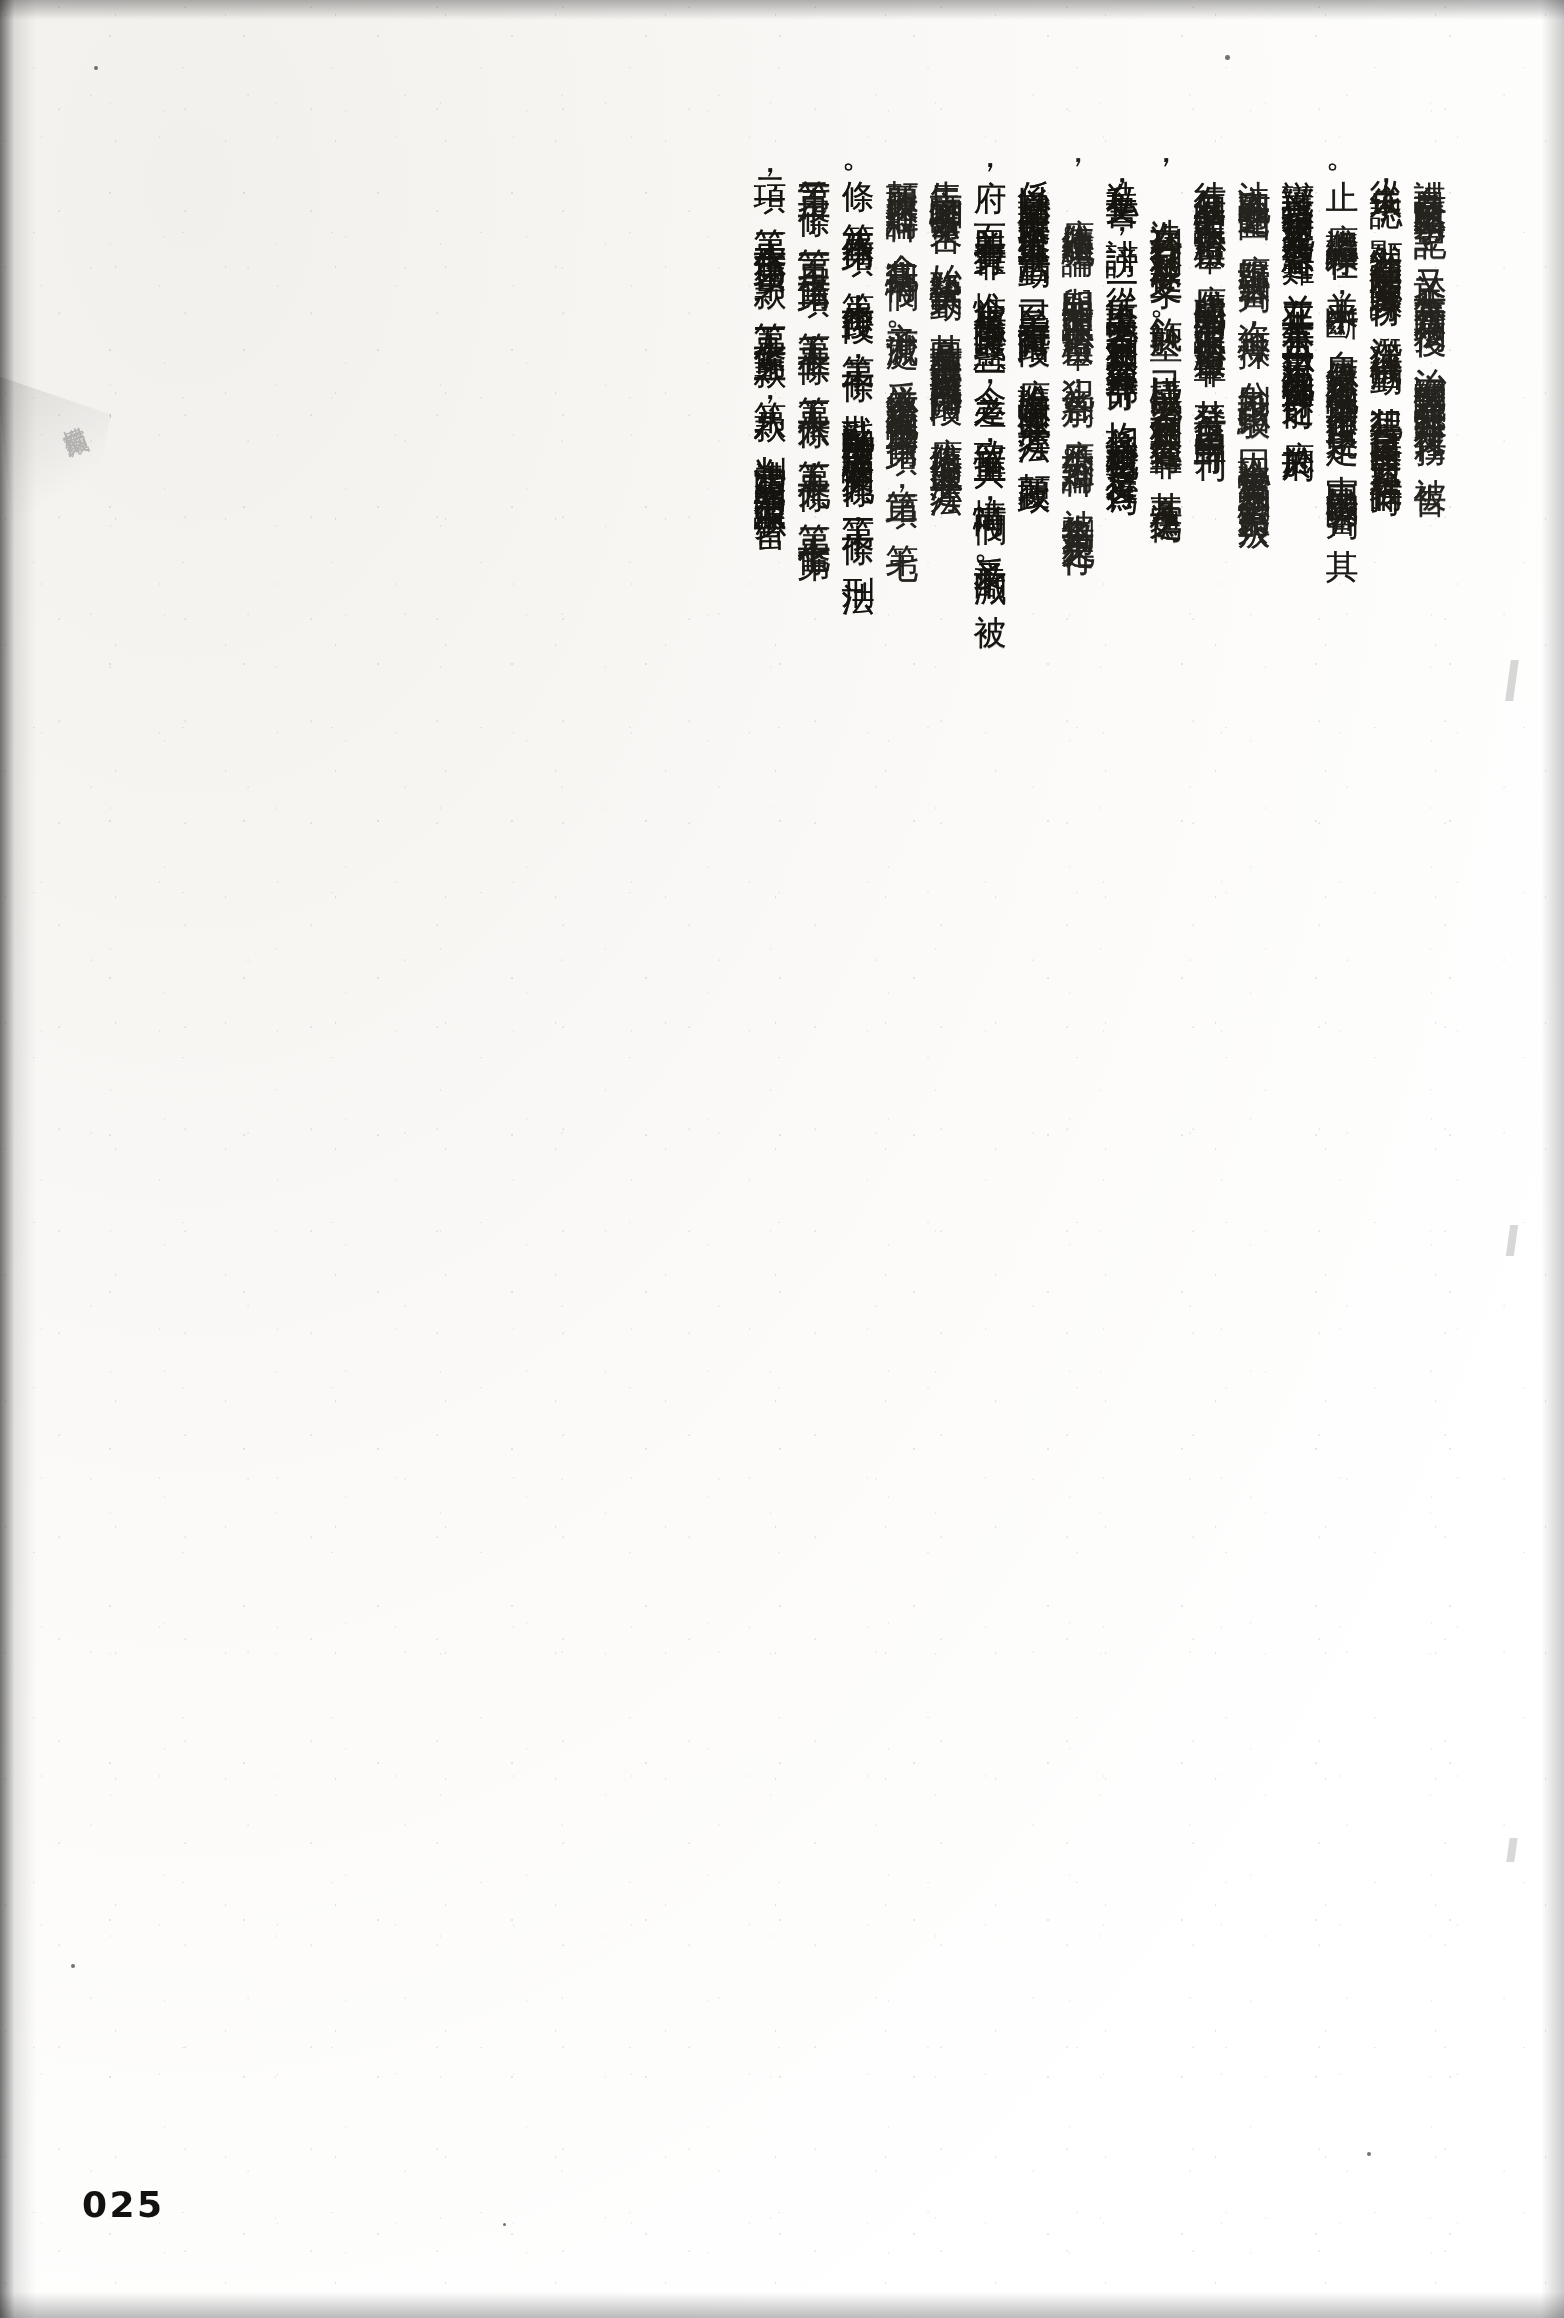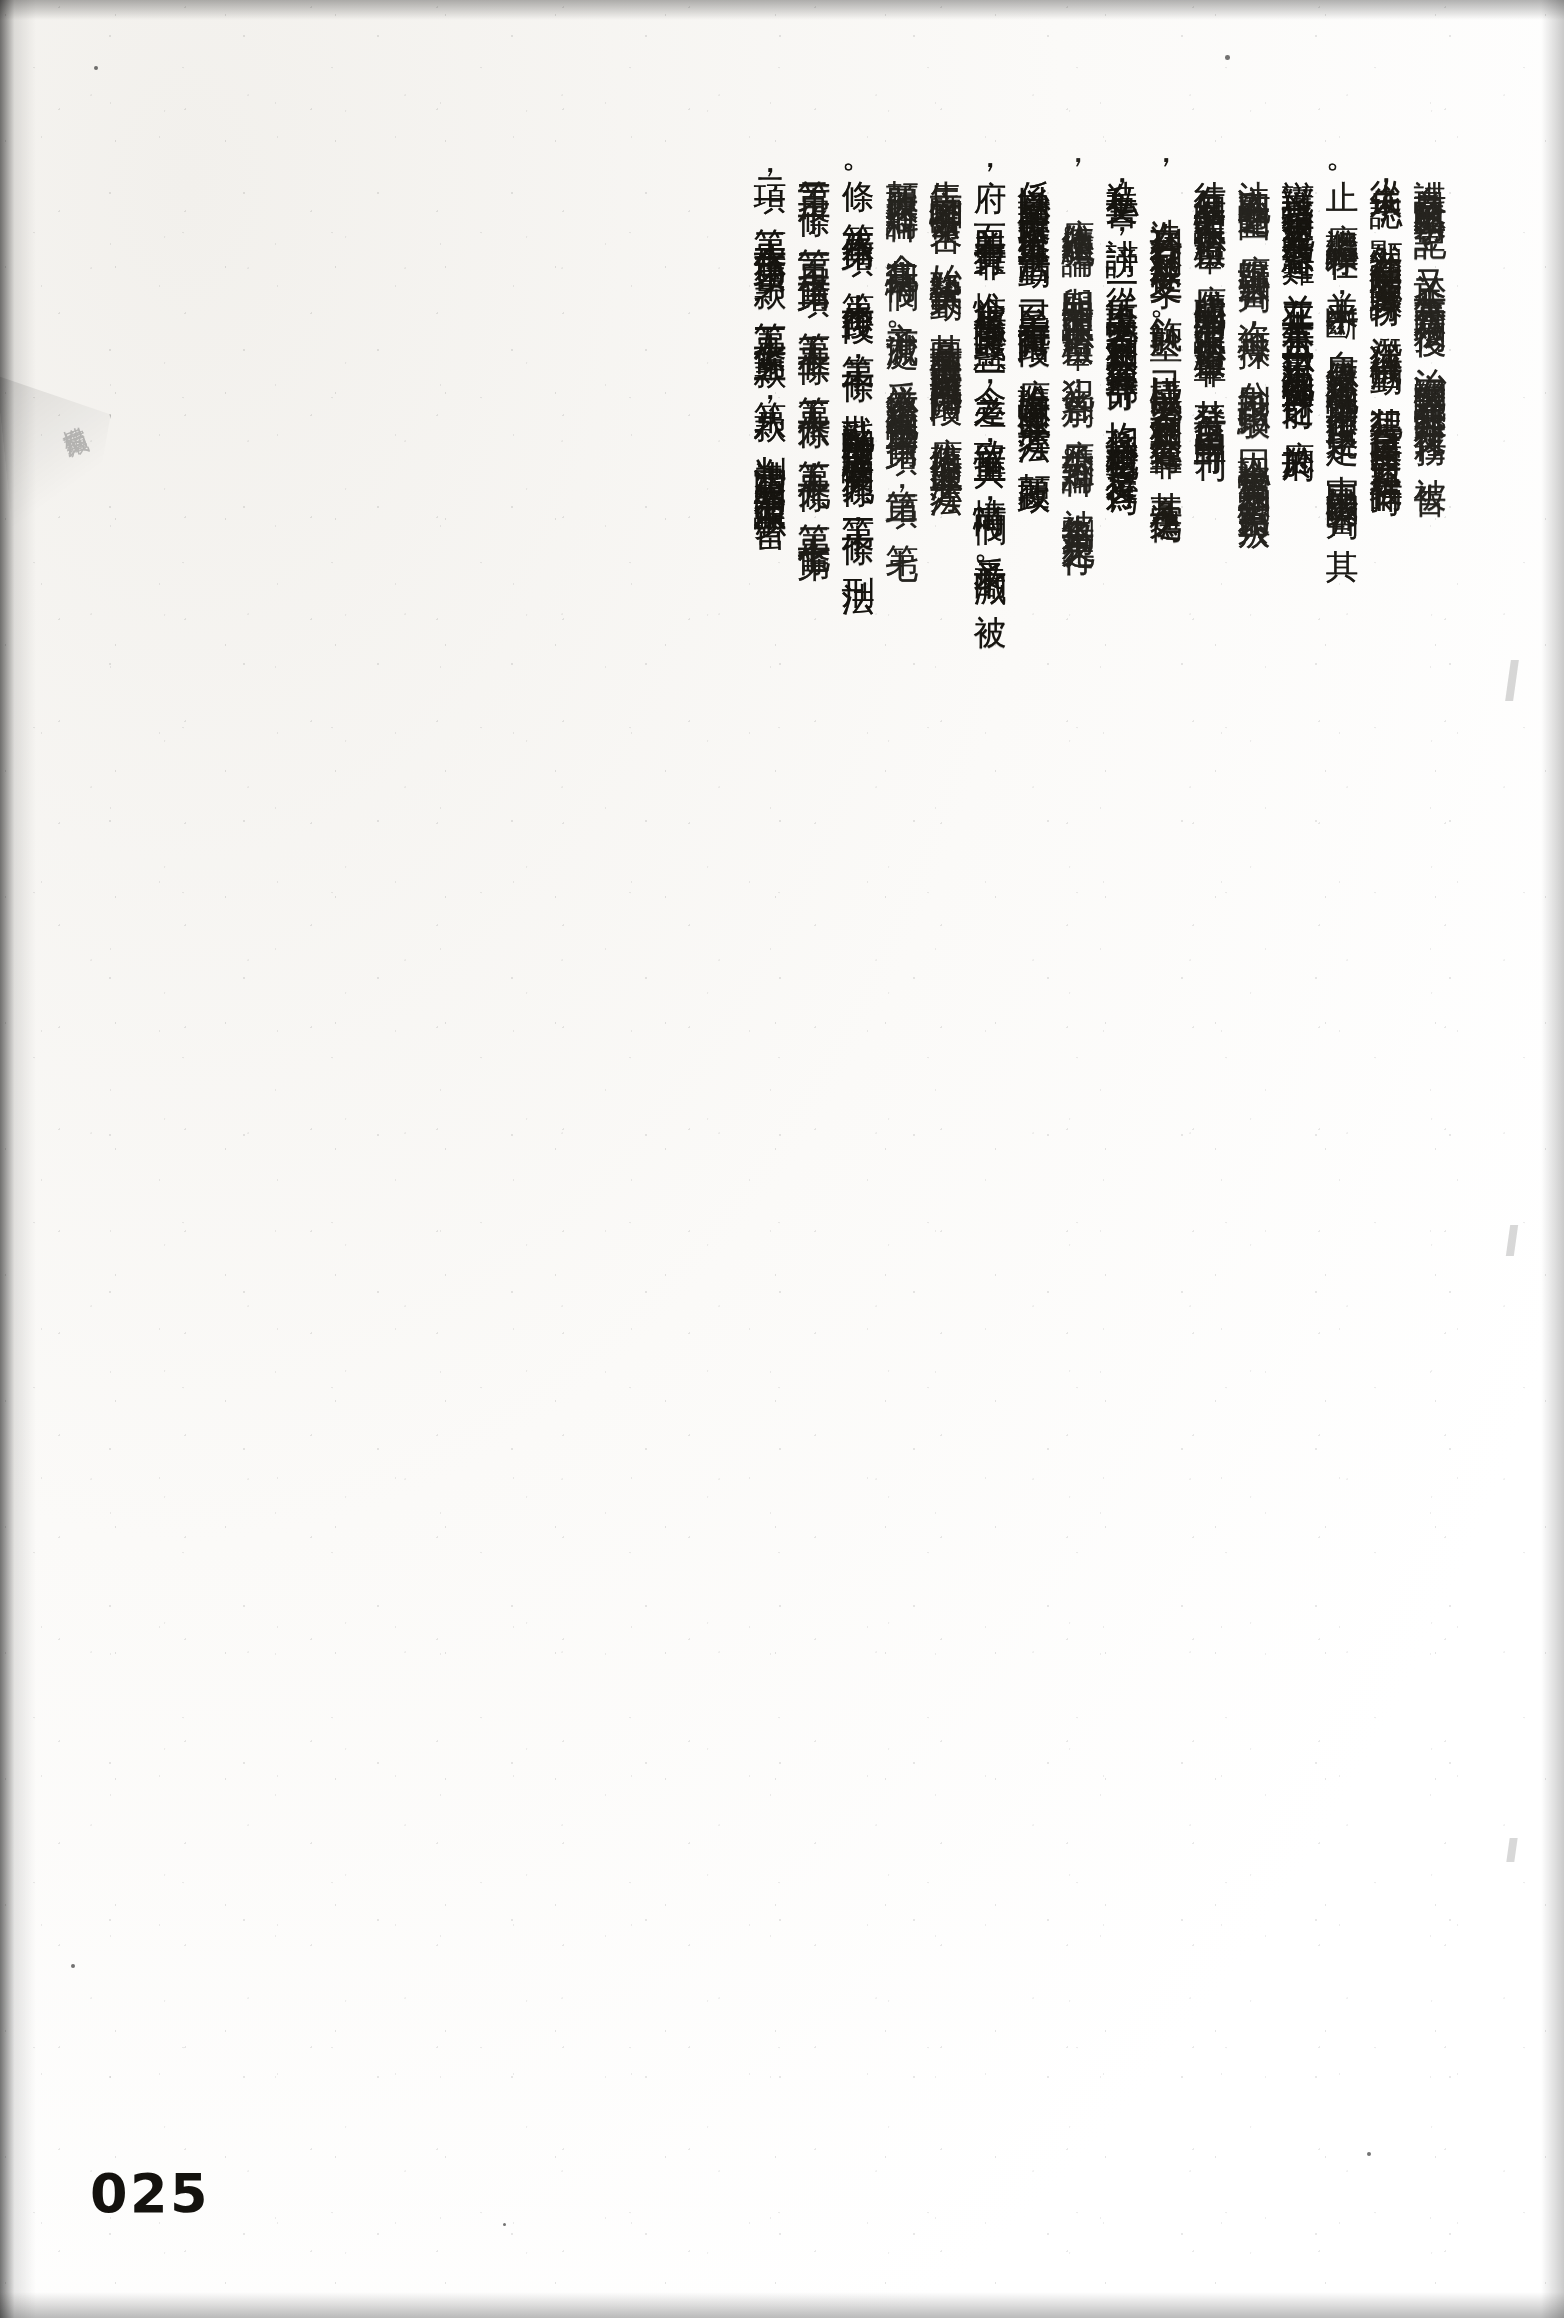--- a/index.html
+++ b/index.html
@@ -140,24 +140,24 @@
   }
 
   
   .vline:nth-child(3n)   { opacity: .97; }
   .vline:nth-child(4n+1) { opacity: .93; }
   .vline:nth-child(5n+2) { color: #1d1a14; }
 
   
   .page-number {
     position: absolute;
-    left: 90px;
+    left: 82px;
     bottom: 94px;
     font-family: "DejaVu Sans", "Liberation Sans", sans-serif;
-    font-size: 54px;
+    font-size: 36px;
     font-weight: 700;
     letter-spacing: 2.4px;
     color: #14120e;
   }
 
   
   .margin-mark {
     position: absolute;
     right: 49px;
     width: 7.9px;

